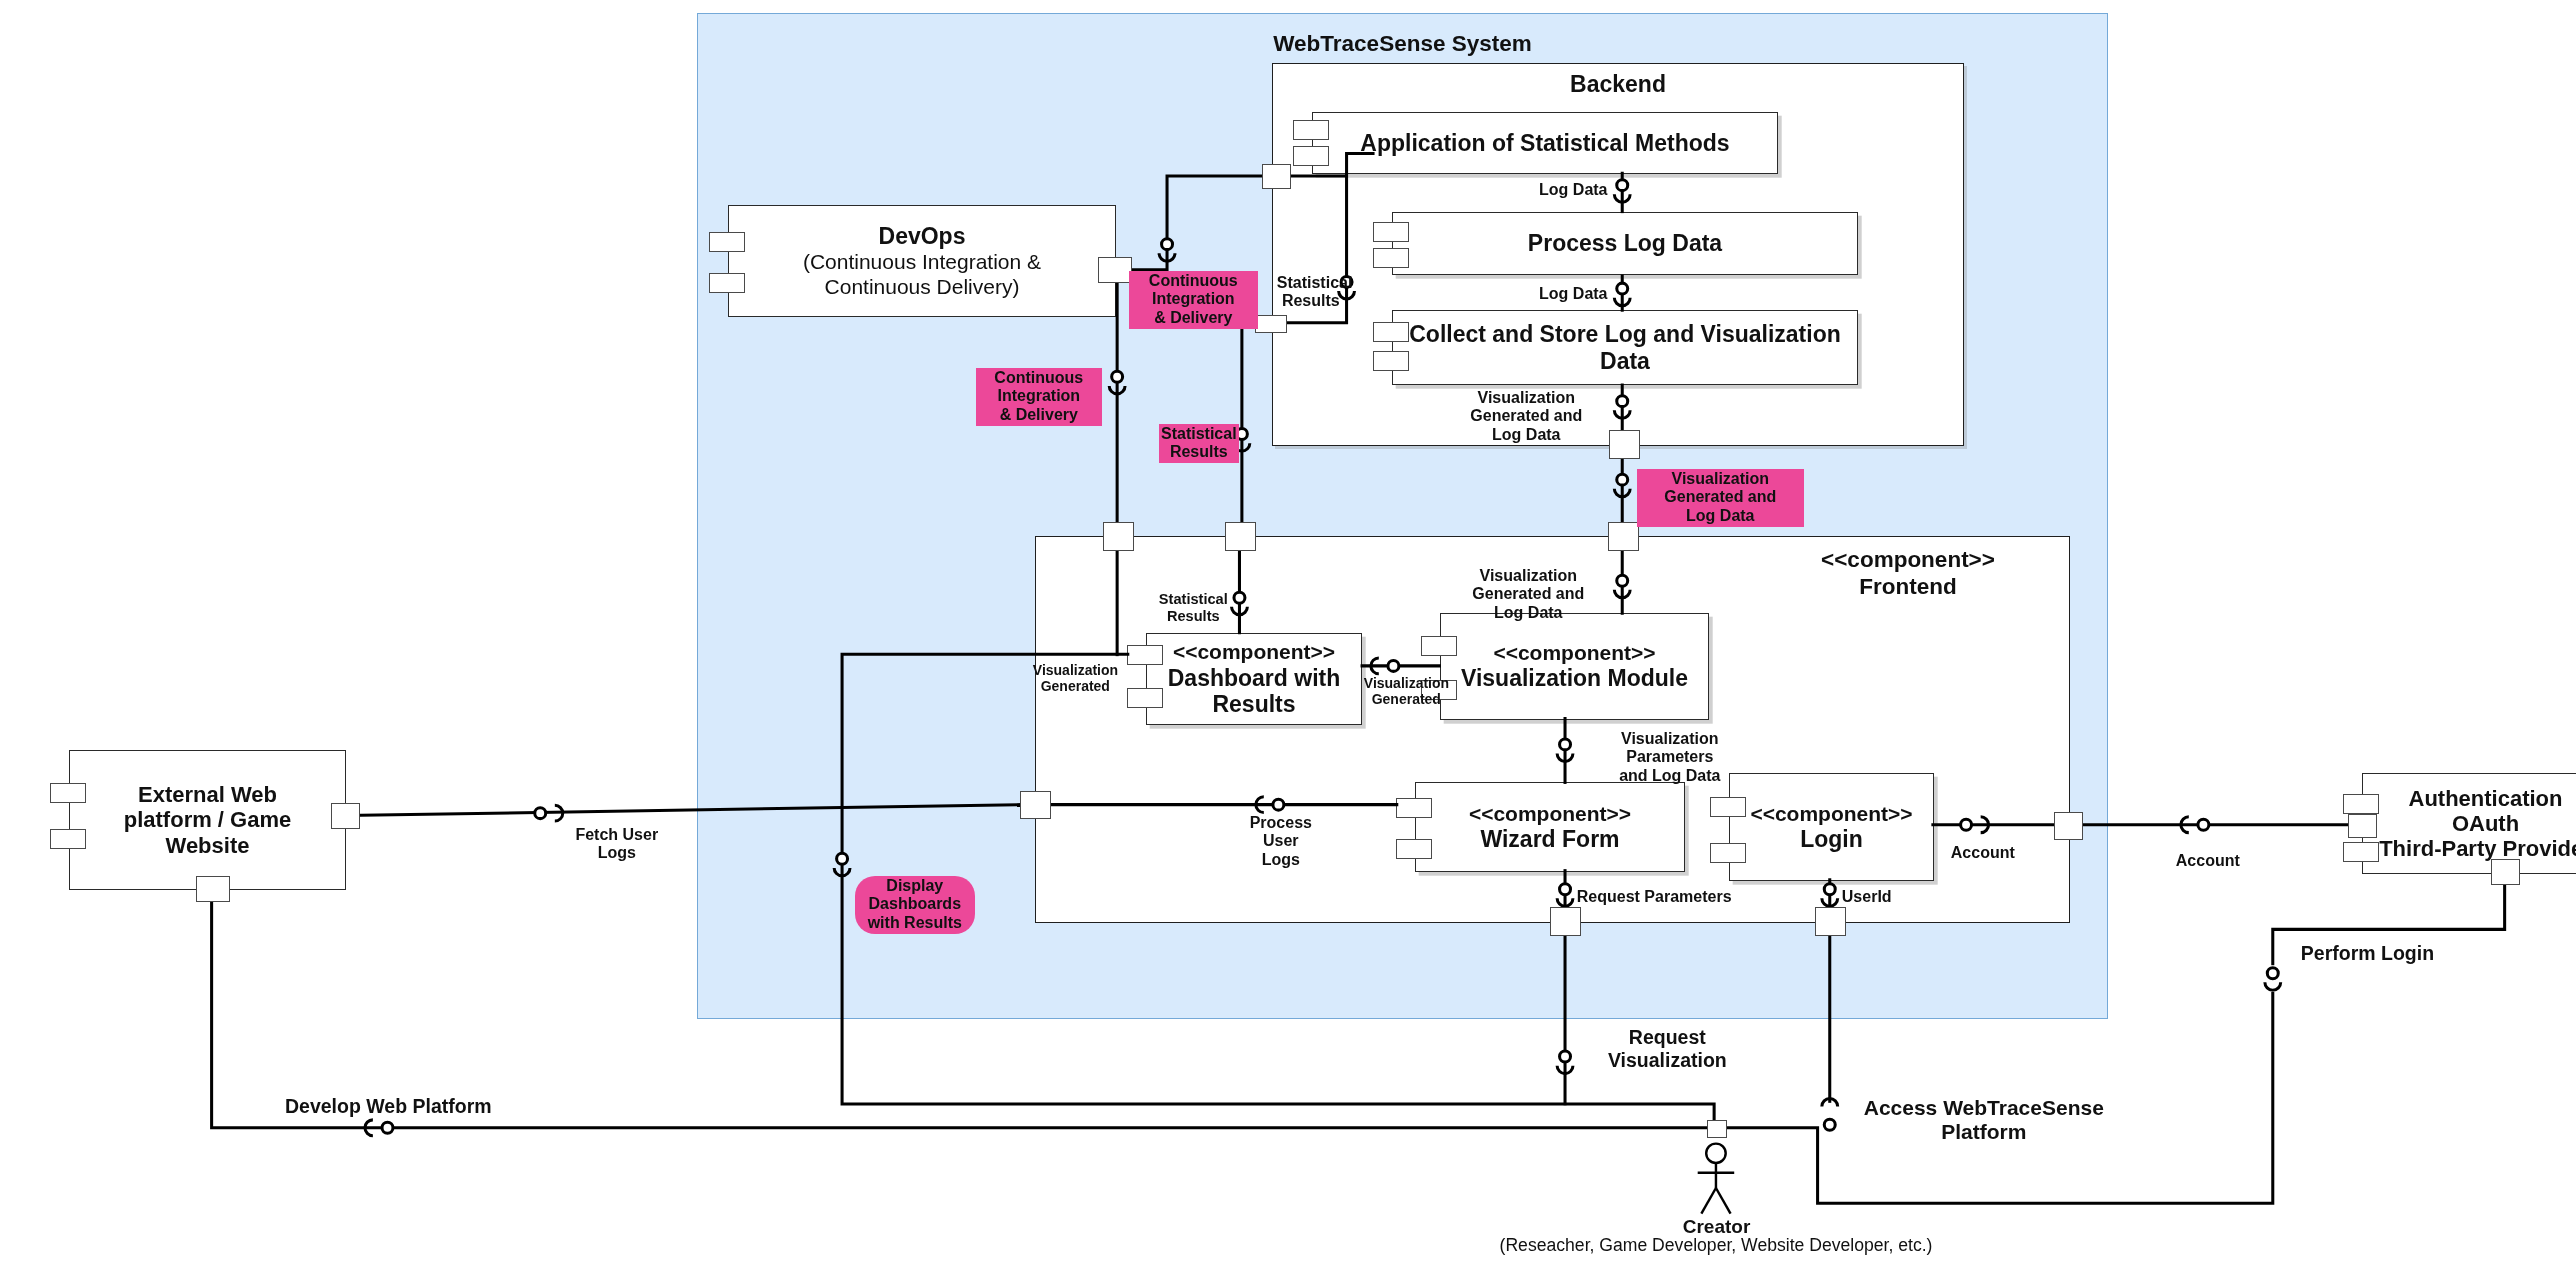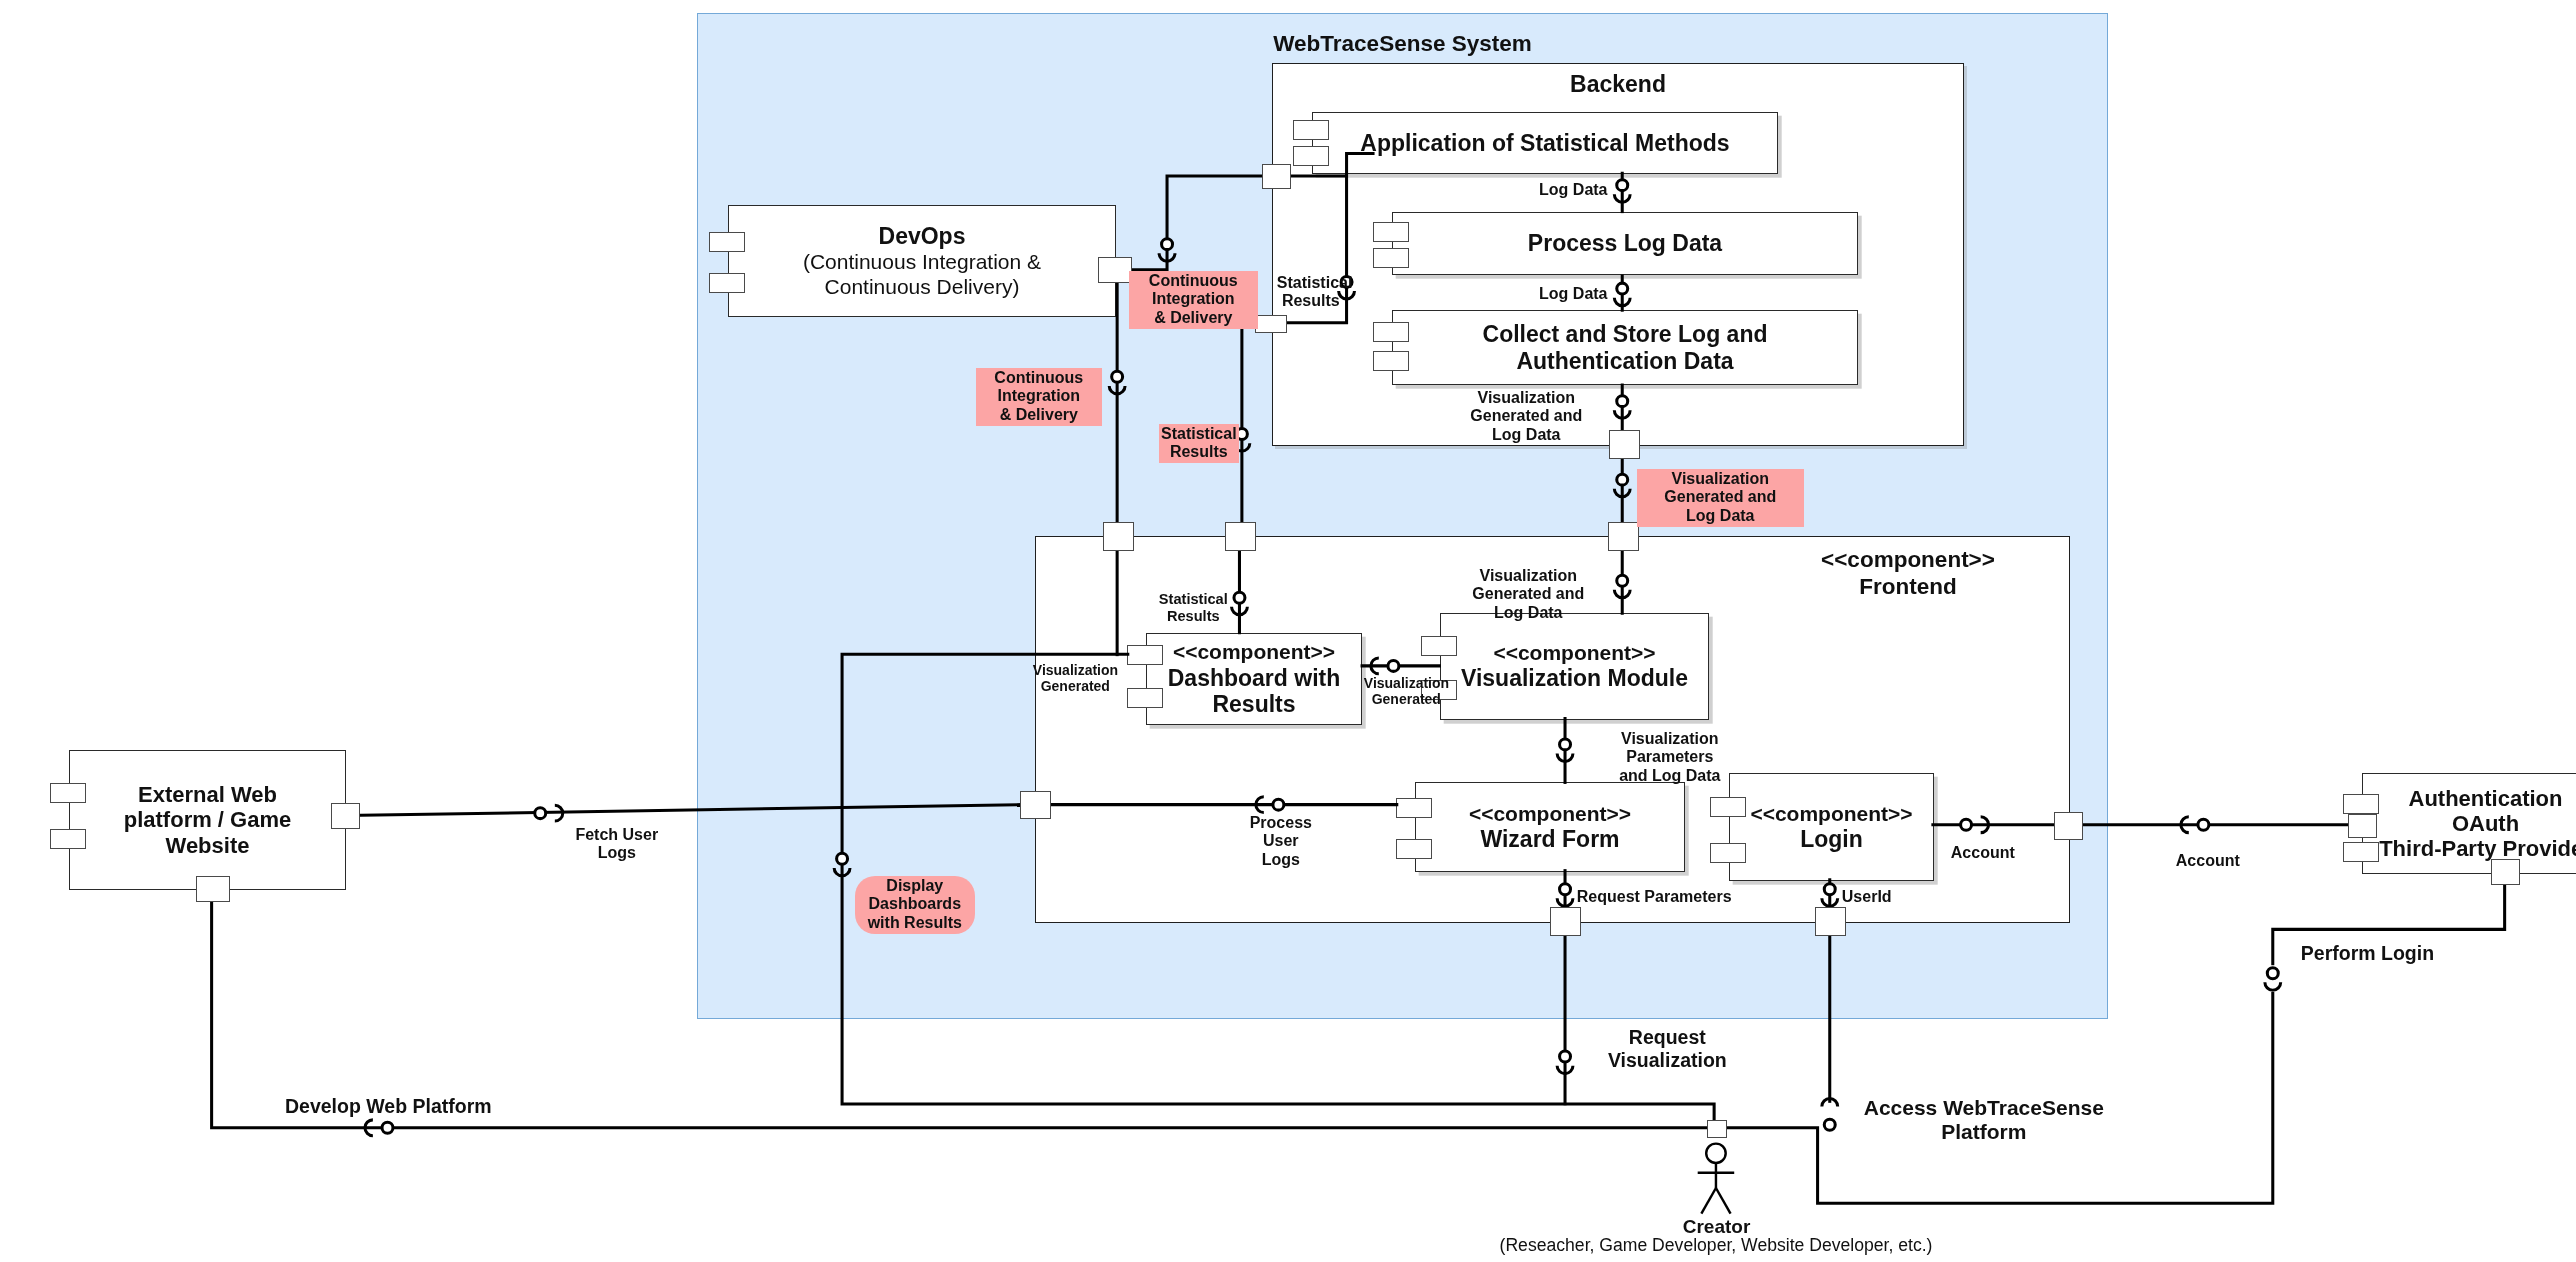--- a/index.html
+++ b/index.html
@@ -17,21 +17,21 @@
   .comp{position:absolute;background:#ffffff;border:1.8px solid #2a2a2a;
         box-shadow:3.7px 3.7px 0 rgba(150,150,150,.45);
         display:flex;flex-direction:column;align-items:center;justify-content:center;
         text-align:center;}
   .comp .stereo{font-size:21px;font-weight:bold;line-height:1.15;}
   .comp .cname{font-size:23px;font-weight:bold;line-height:1.15;padding:0 11px;}
   .comp .sub{font-size:21px;font-weight:normal;line-height:1.2;white-space:pre-line;}
   .tab{position:absolute;width:34px;height:18px;background:#ffffff;
        border:1.8px solid #4a4a4a;left:-20px;}
   .port{position:absolute;background:#ffffff;border:1.8px solid #4a4a4a;}
-  .lbl{position:absolute;background:#fca5a5;font-weight:bold;text-align:center;
+  .lbl{position:absolute;background:#ec4899;font-weight:bold;text-align:center;
        white-space:pre-line;line-height:1.18;font-size:16px;padding:0.6px 1.8px;}
   .lbl.nobg{background:transparent;}
   .lbl.big{font-size:19.5px;}
   .lbl.big2{font-size:21px;}
   svg.overlay{position:absolute;left:0;top:0;pointer-events:none;}
   svg .conn{fill:none;stroke:#000;stroke-width:5;}
   svg .glyph{fill:#ffffff;stroke:#000;stroke-width:5;}
   svg .garc{fill:none;stroke:#000;stroke-width:5;}
   svg .actor{fill:none;stroke:#000;stroke-width:4;}
   .actor-name{position:absolute;font-weight:bold;font-size:19px;text-align:center;}
@@ -63,21 +63,21 @@
     <div class="cname">Application of Statistical Methods</div>
   </div>
   <div class="comp" style="left:1352px;top:212px;width:464px;height:61px;">
     <div class="tab" style="top:8.5px;"></div>
     <div class="tab" style="top:35px;"></div>
     <div class="cname">Process Log Data</div>
   </div>
   <div class="comp" style="left:1352px;top:310px;width:464px;height:73px;">
     <div class="tab" style="top:11px;"></div>
     <div class="tab" style="top:40px;"></div>
-    <div class="cname">Collect and Store Log and Authentication Data</div>
+    <div class="cname">Collect and Store Log and Visualization Data</div>
   </div>
 
   <div class="comp" style="left:688px;top:205px;width:386px;height:110px;box-shadow:none;">
     <div class="tab" style="top:25.6px;"></div>
     <div class="tab" style="top:67px;"></div>
     <div class="cname">DevOps</div>
     <div class="sub">(Continuous Integration &amp;
 Continuous Delivery)</div>
   </div>
 

